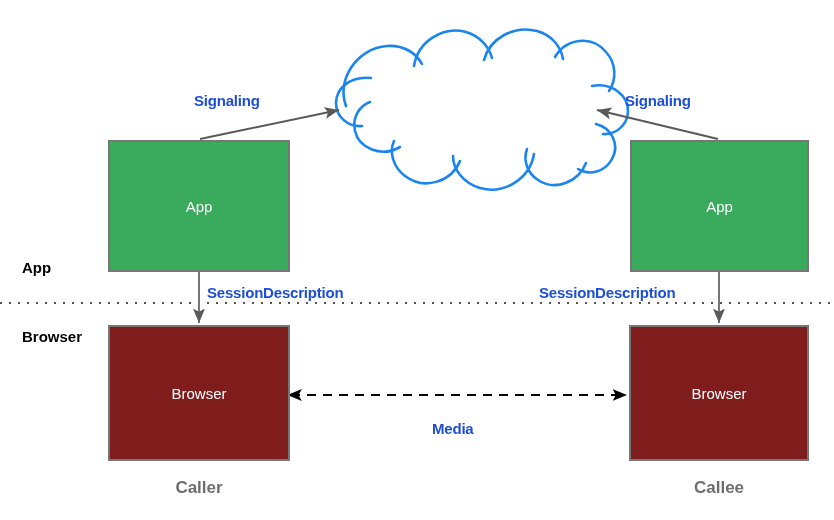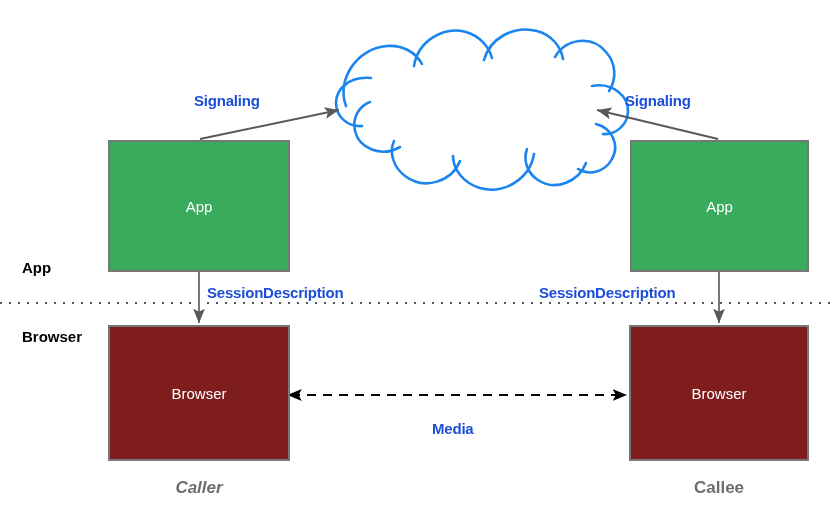--- a/index.html
+++ b/index.html
@@ -150,17 +150,17 @@
   <div class="edge-label" style="left:194px; top:92px;">Signaling</div>
 
   <div class="edge-label" style="left:625px; top:92px;">Signaling</div>
 
   <div class="edge-label" style="left:207px; top:284px;">SessionDescription</div>
 
   <div class="edge-label" style="left:539px; top:284px;">SessionDescription</div>
 
   <div class="edge-label" style="left:432px; top:420px;">Media</div>
 
-  <div class="role-label" style="left:108px; top:478px; width:182px;font-style:italic;">Caller</div>
+  <div class="role-label" style="left:108px; top:478px; width:182px;">Caller</div>
 
   <div class="role-label" style="left:629px; top:478px; width:180px;">Callee</div>
 
 </div>
 
 </body></html>

